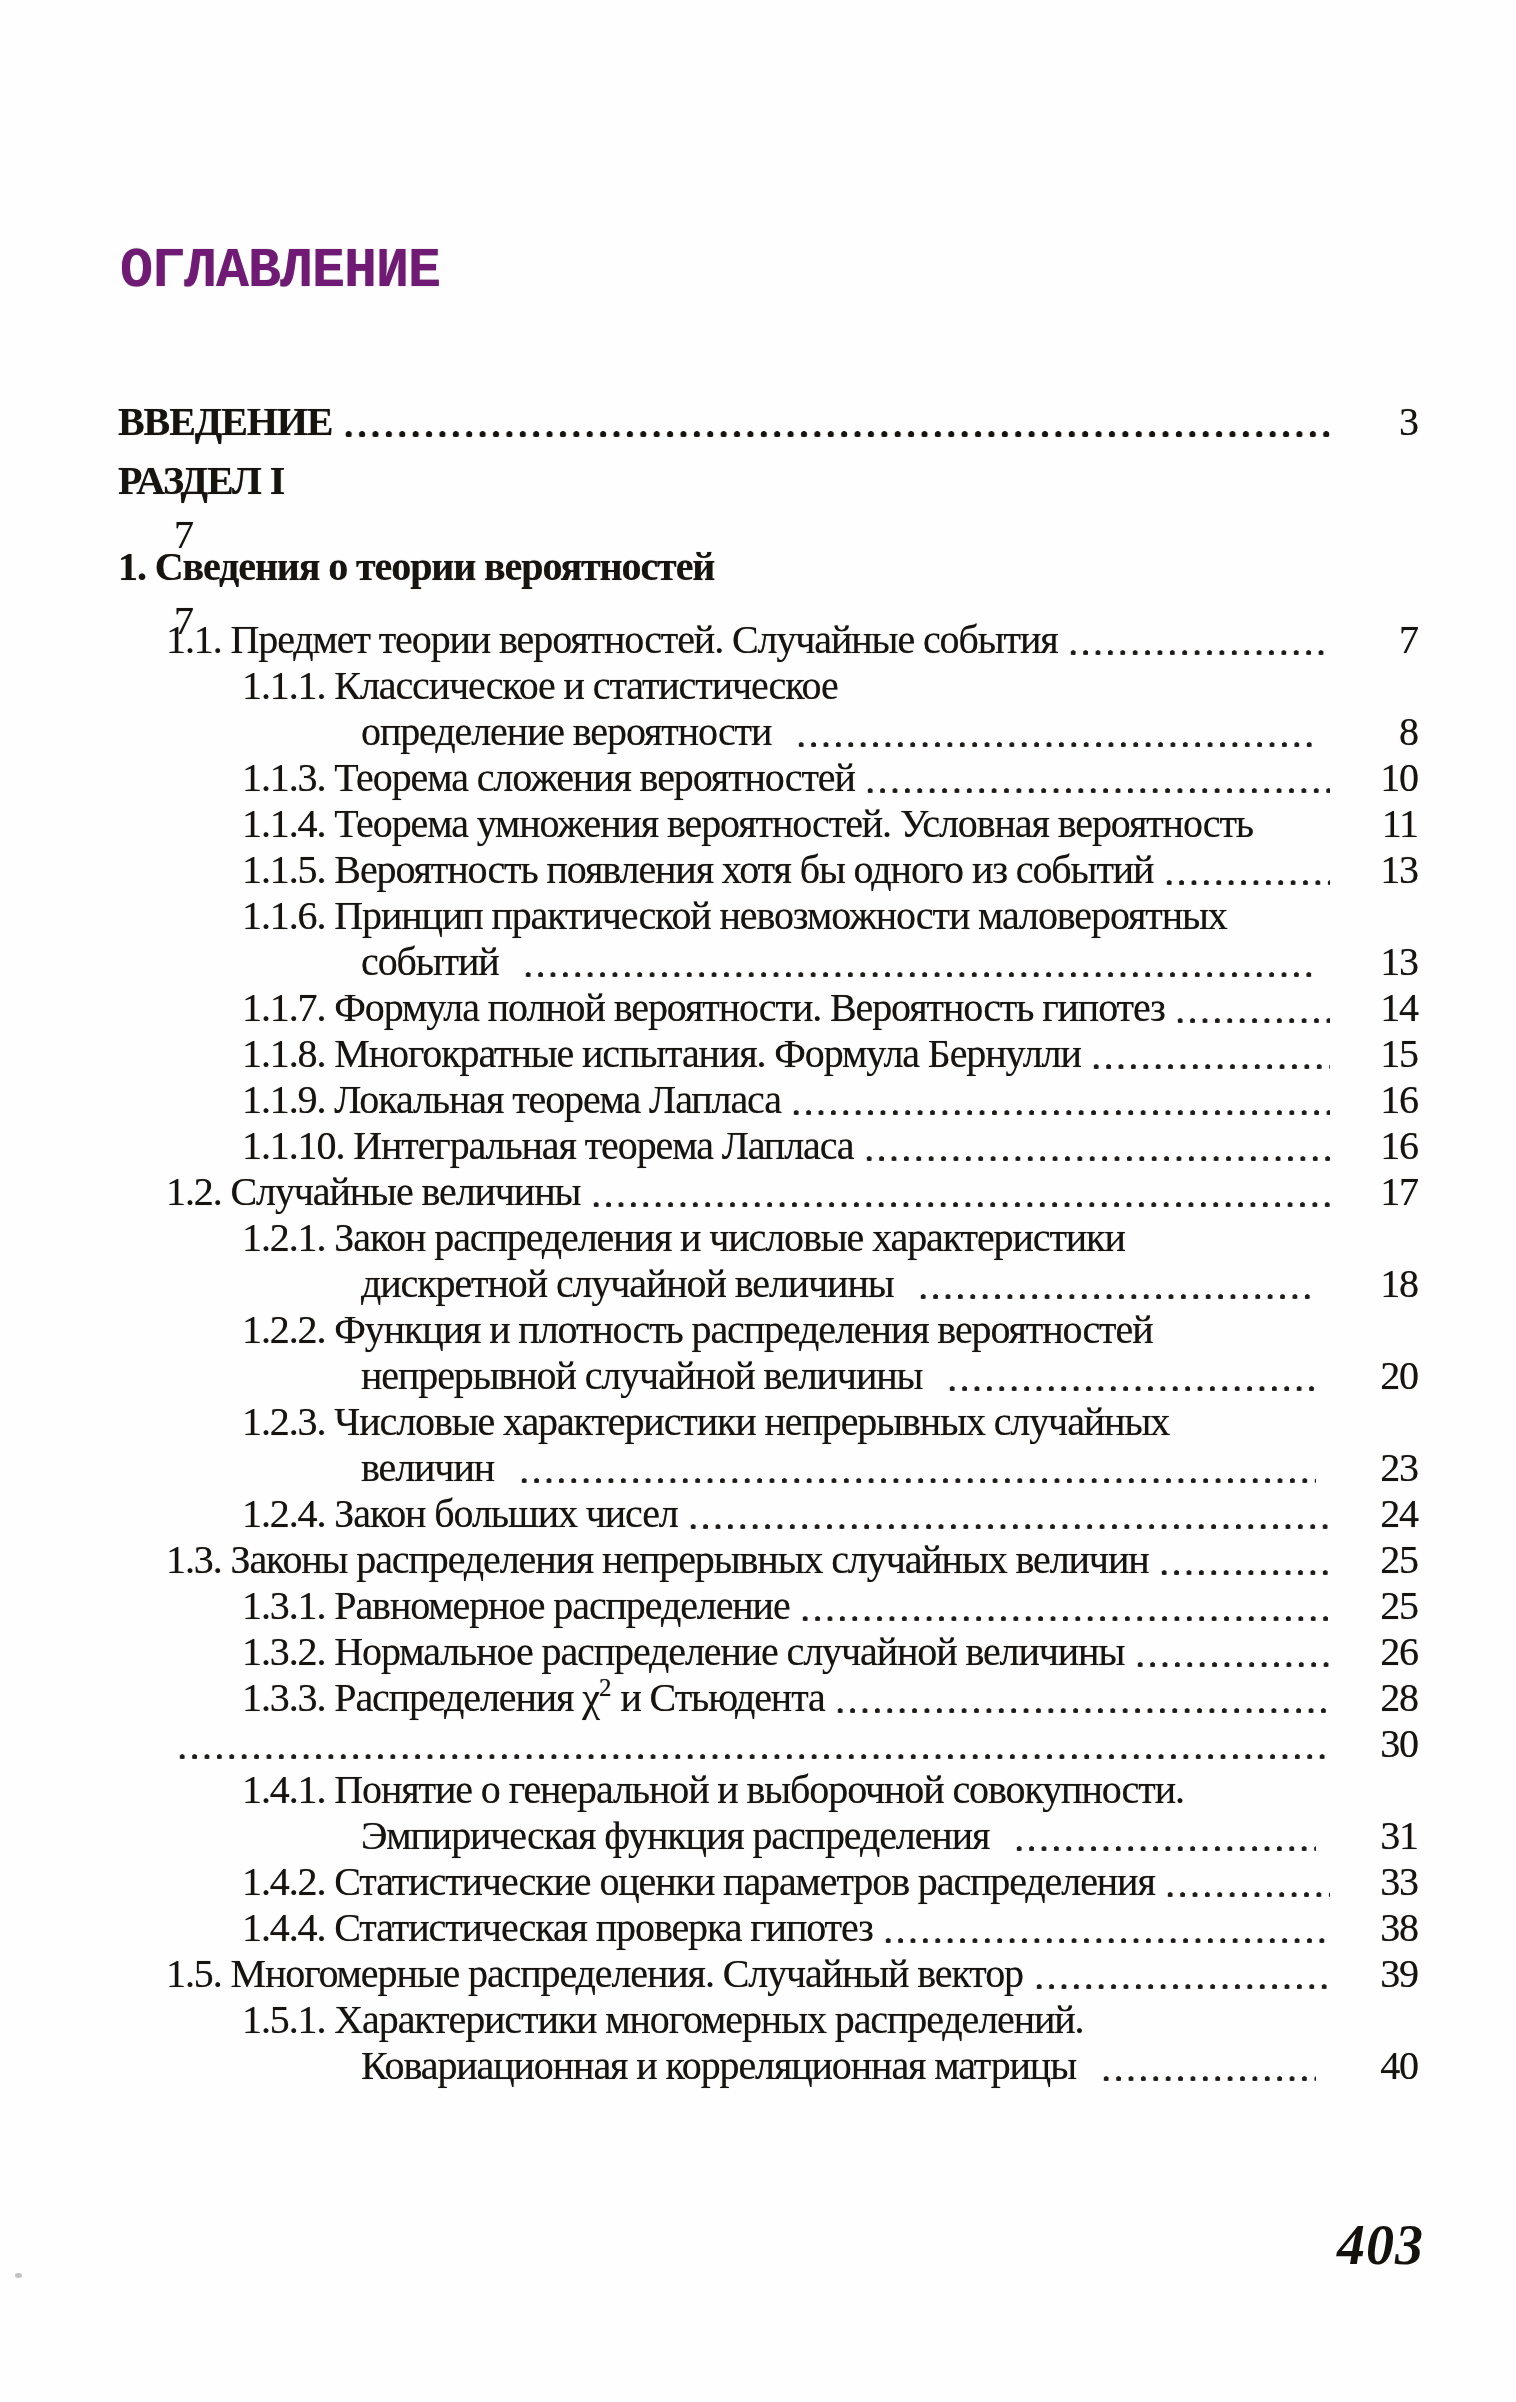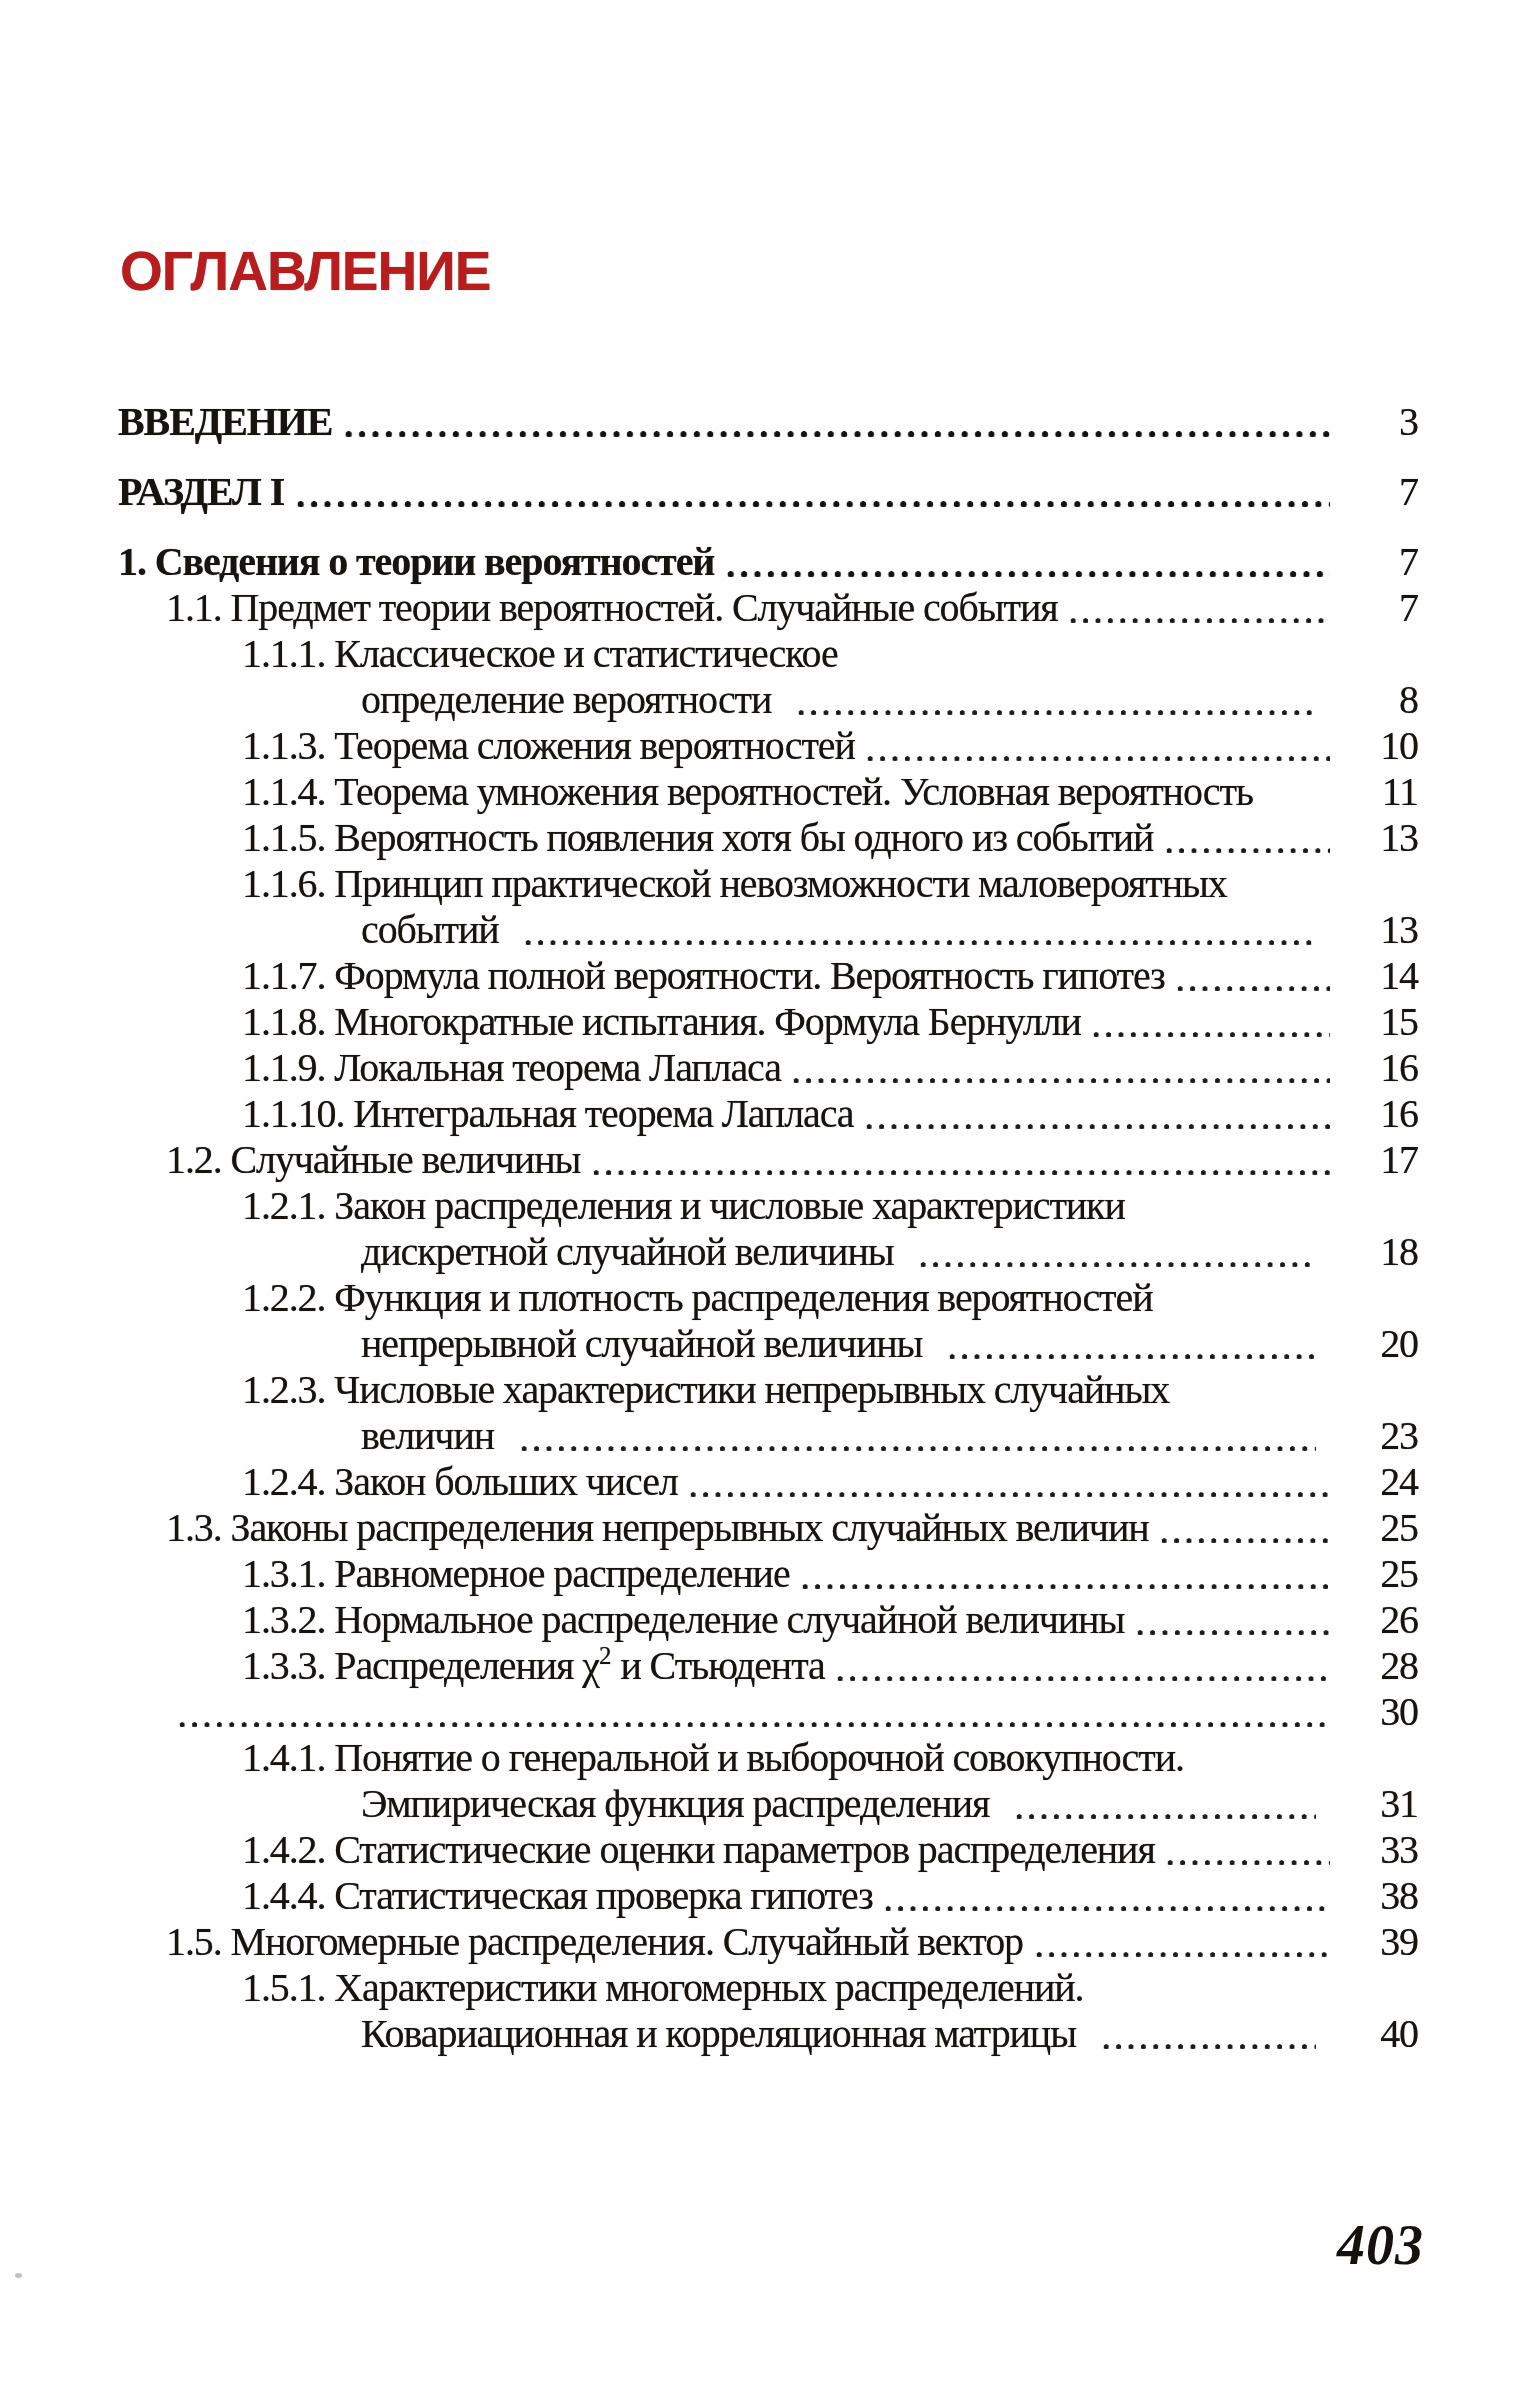--- a/index.html
+++ b/index.html
@@ -13,47 +13,47 @@
     height: 2402px;
     margin: 0 auto;
     background: #fefefe;
     overflow: hidden;
     color: #141210;
   }
   .title {
     position: absolute;
     left: 120px;
     top: 244px;
-    font-family: Liberation Sans, sans-serif;
+    font-family: Liberation Mono, monospace;
     font-weight: 700;
     font-size: 55px;
     letter-spacing: -1px;
     line-height: 1;
-    color: #b91c1c;
+    color: #701a75;
     text-shadow: 0 0 1px rgba(0,0,0,.55);
     white-space: nowrap;
   }
   .toc {
     position: absolute;
     left: 118px;
     top: 399px;
     width: 1300px;
     font-size: 40px;
     letter-spacing: -1.1px;
     color: #17130f;
     text-shadow: 0 0 0.8px rgba(10,8,6,.6);
   }
   .row {
     display: flex;
     align-items: baseline;
     height: 46px;
     line-height: 46px;
     white-space: nowrap;
   }
-  .row.gap { margin-top: 24px; }
+  .row.gap { margin-top: 40px; flex-direction: column; }
   .row.b { font-weight: 700; }
   .l0 { padding-left: 0; justify-content: center; }
   .l1 { padding-left: 48px; }
   .l2 { padding-left: 124px; }
   .cont { padding-left: 243px; gap: 14px; }
   .t { flex: 0 0 auto; }
   .t sup {
     font-size: 25px;
     line-height: 0;
     vertical-align: 15.3px;

